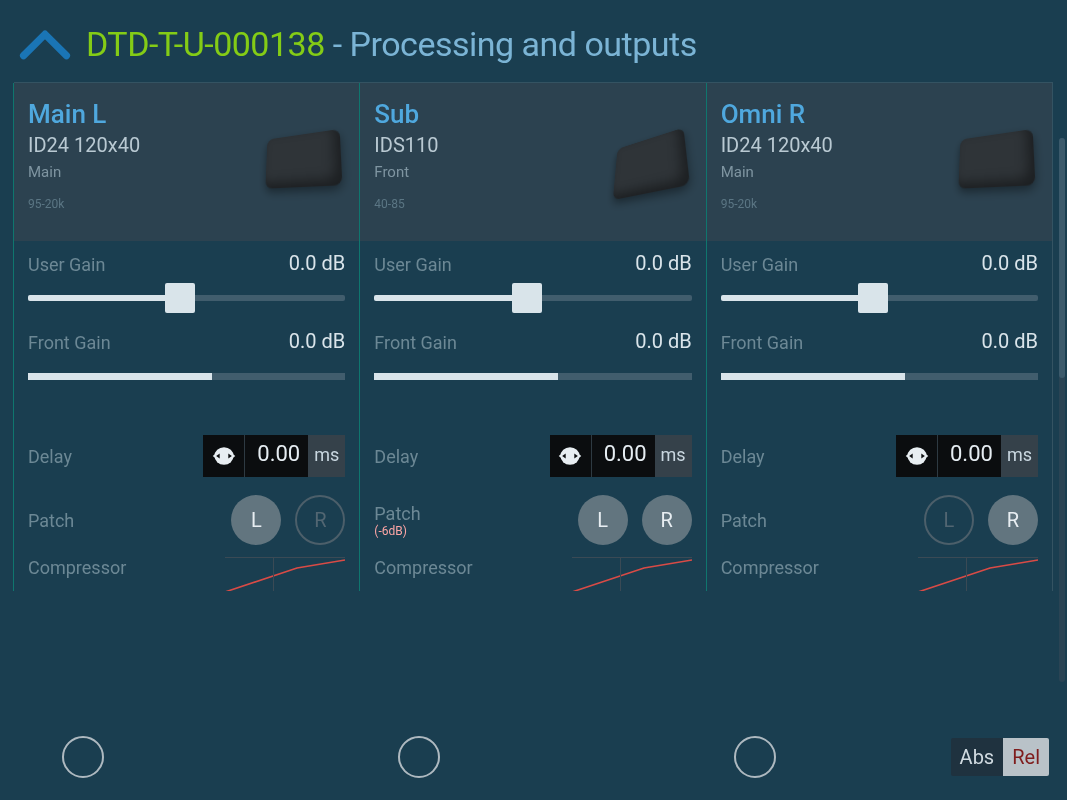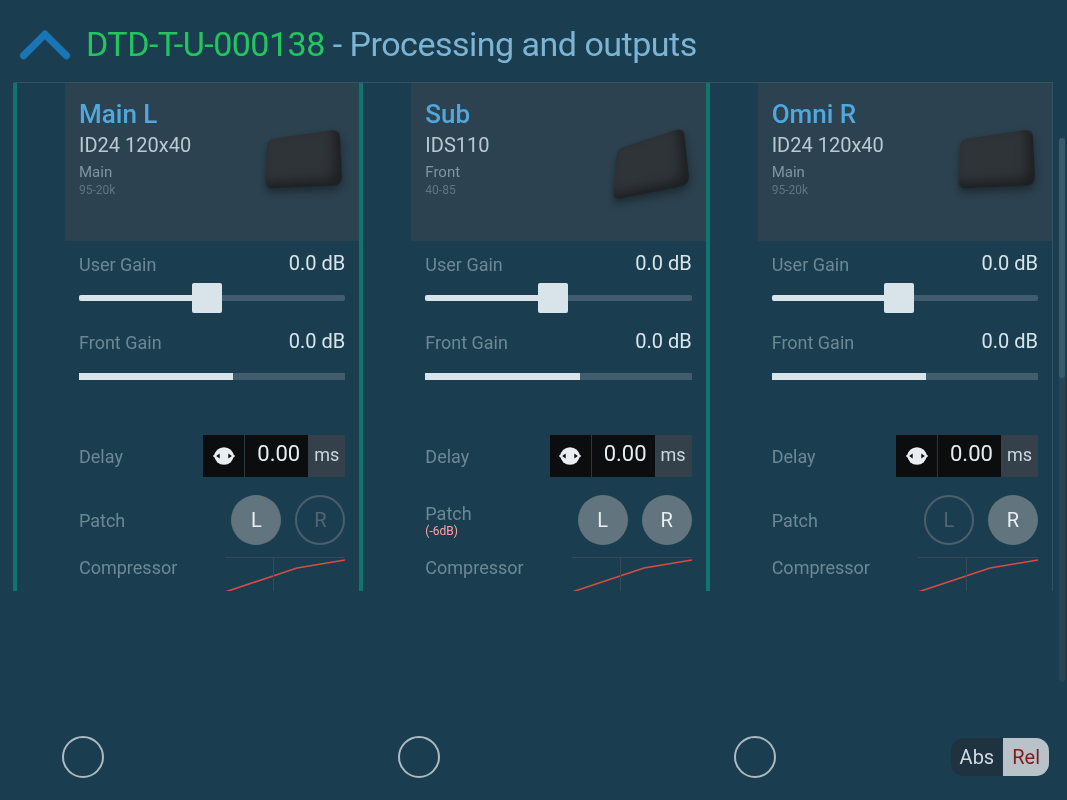--- a/index.html
+++ b/index.html
@@ -21,52 +21,51 @@
     width: 54px;
     height: 34px;
   }
   .title-line {
     font-size: 34px;
     font-weight: 400;
     color: #7bb4d5;
     letter-spacing: -0.5px;
     white-space: nowrap;
   }
-  .title-device { color: #22c55e; }
+  .title-device { color: #84cc16; }
   .title-sep { color: #7bb4d5; }
   .title-page { color: #7bb4d5; }
   .cols {
     display: flex;
     border-top: 1px solid #345362;
     margin: 0 14px 0 14px;
     position: relative;
   }
   .col {
     flex: 1;
     border-right: 1px solid #345362;
-    border-left: 4px solid #0f766e;
+    border-left: 1px solid #0f766e;
     margin-left: -1px;
     position: relative;
-    padding-left: 48px;
   }
   .col:last-child { border-right: 1px solid #345362; }
   .col-head {
     background: #2c4250;
     padding: 16px 14px 16px 14px;
     height: 158px;
     position: relative;
   }
   .ch-name {
     color: #4fa8de;
     font-size: 26px;
     font-weight: 500;
   }
   .ch-model { color: #b9c9d2; font-size: 20px; margin-top: 4px; }
   .ch-preset { color: #7f95a1; font-size: 15px; margin-top: 6px; }
-  .ch-freq { color: #5b7684; font-size: 12px; margin-top: 2px; }
+  .ch-freq { color: #5b7684; font-size: 12px; margin-top: 16px; }
   .speaker {
     position: absolute;
     right: 18px;
     top: 50px;
     width: 80px;
     height: 54px;
     background: #2f3438;
     border-radius: 8px;
     transform: perspective(200px) rotateX(14deg) rotateY(-22deg);
     box-shadow: inset -6px -6px 12px rgba(0,0,0,0.4), 0 4px 10px rgba(0,0,0,0.4);
@@ -214,21 +213,21 @@
   .bot-circ {
     width: 42px; height: 42px;
     border: 2.5px solid #aeb9c0;
     border-radius: 50%;
   }
   .bot-left { display:flex; gap: 294px; margin-left: 44px; }
   .absrel {
     margin-left: auto;
     display: flex;
     height: 38px;
-    border-radius: 13px;
+    border-radius: 2px;
     overflow: hidden;
   }
   .absrel > div {
     padding: 7px 9px;
     font-size: 20px;
   }
   .abs { background: #1f323f; color: #d0dae0; }
   .rel { background: #b9c2c8; color: #7f1d1d; }
   .scroll-hint {
     position: absolute;

